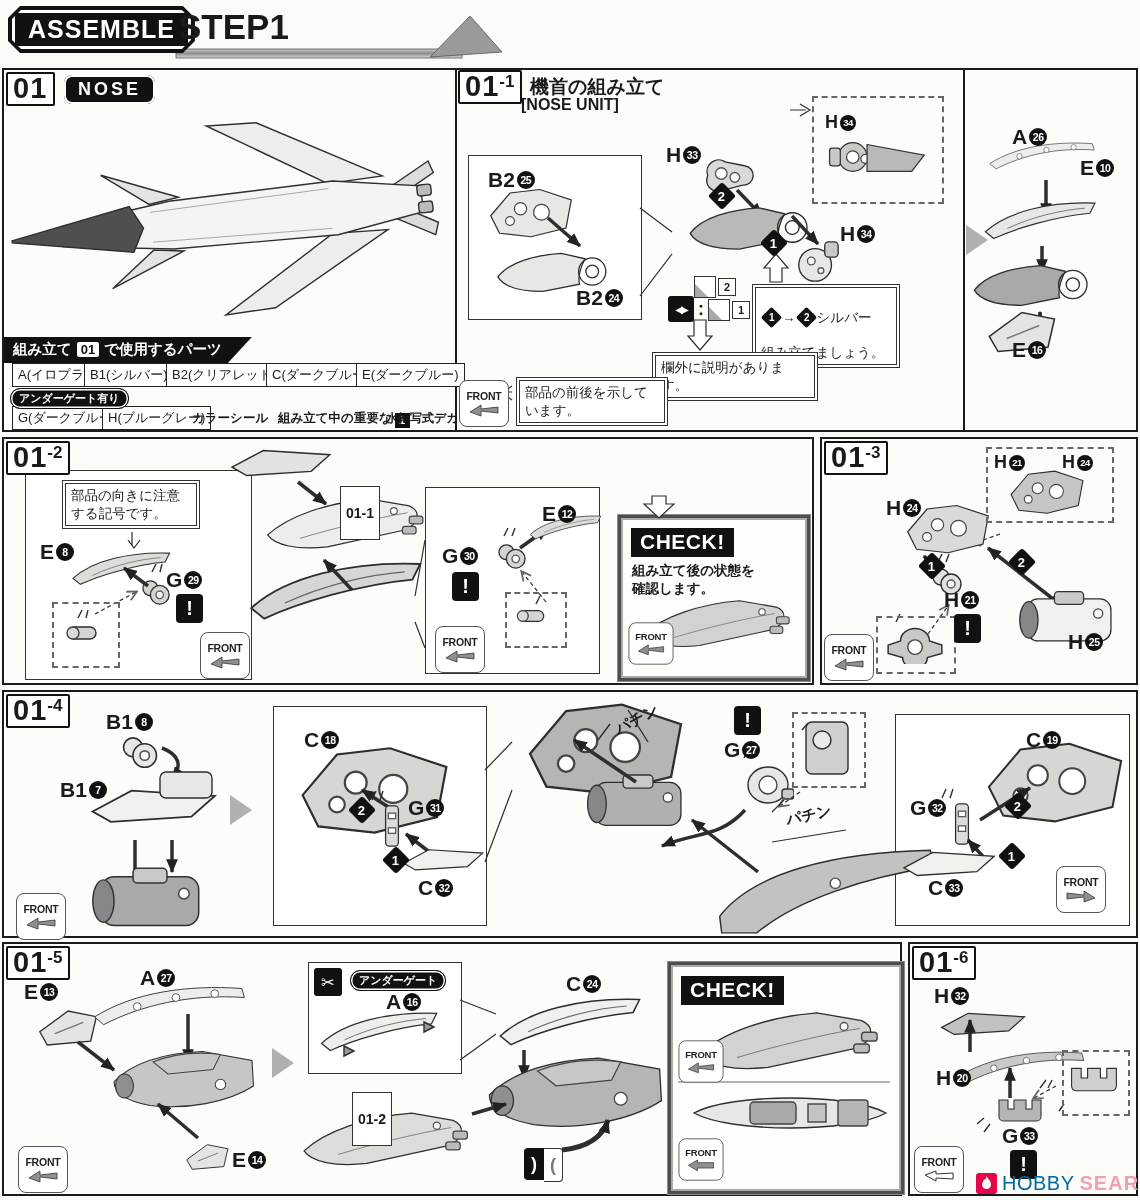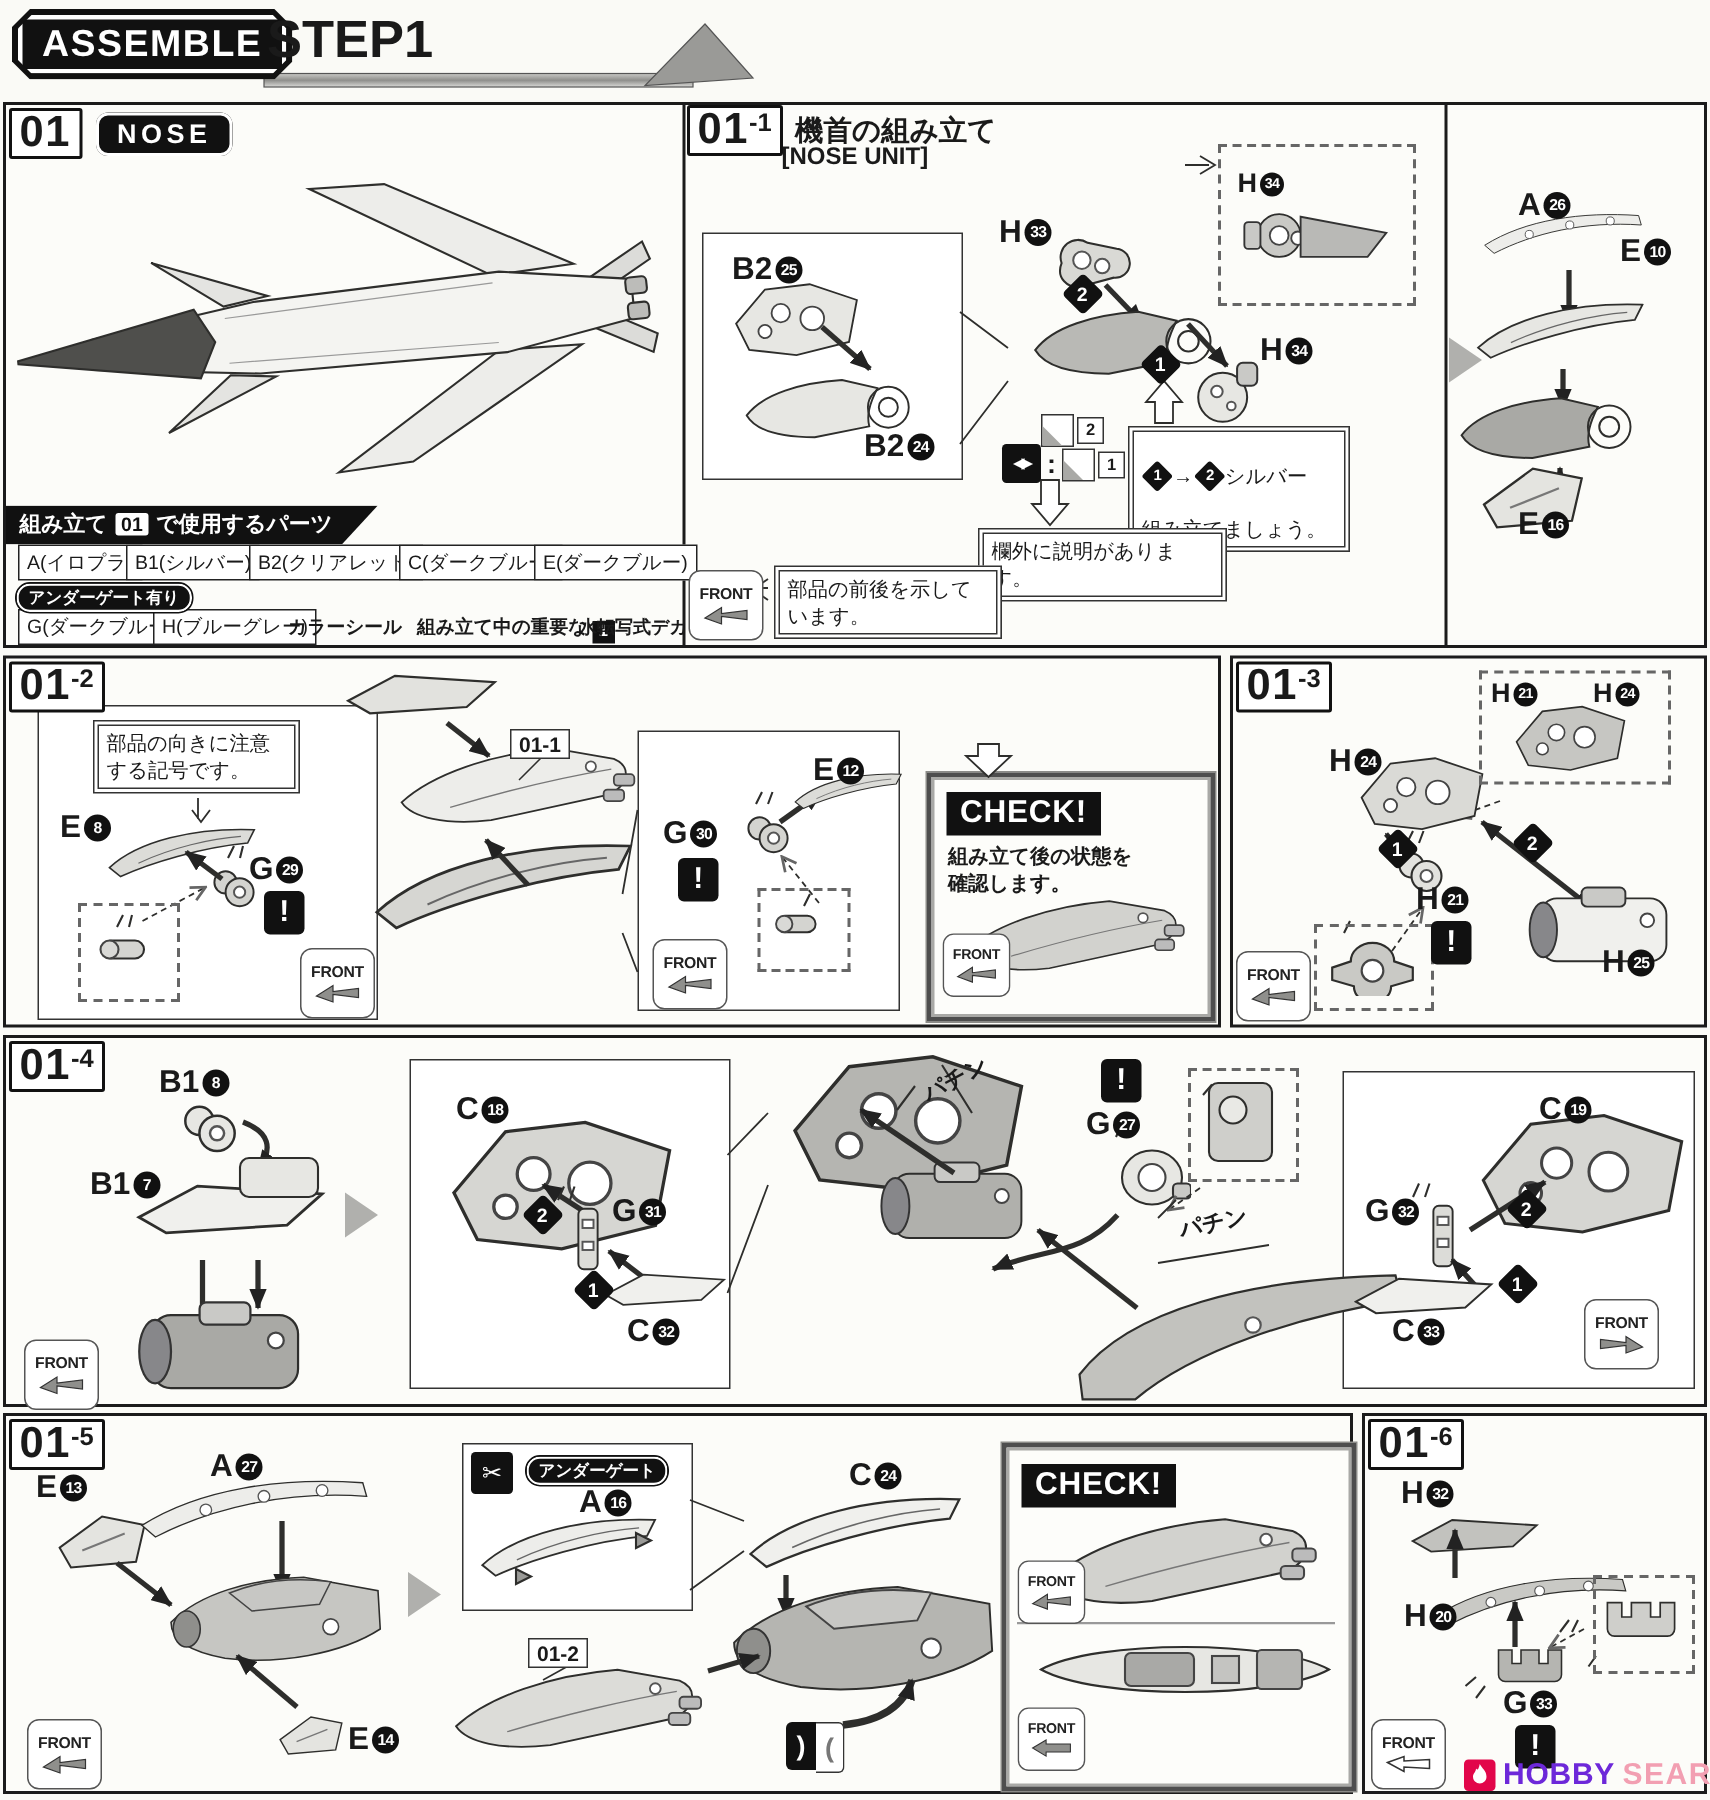--- a/index.html
+++ b/index.html
@@ -22,21 +22,21 @@
   .dia{position:absolute;width:20px;height:20px;background:#111;border-radius:3px;transform:rotate(45deg);display:flex;align-items:center;justify-content:center;z-index:6}
   .dia>span{transform:rotate(-45deg);color:#fff;font-weight:bold;font-size:13px}
   .diaI{display:inline-flex;width:15px;height:15px;background:#111;border-radius:2px;transform:rotate(45deg);align-items:center;justify-content:center;margin:0 3px}
   .diaI>span{transform:rotate(-45deg);color:#fff;font-weight:bold;font-size:10px}
   
   .alert{position:absolute;width:27px;height:29px;background:#111;border-radius:4px;color:#fff;font-weight:bold;font-size:20px;display:flex;align-items:center;justify-content:center;z-index:6}
   
   .front{position:absolute;width:48px;height:45px;border:1.5px solid #555;border-radius:8px;background:#fff;display:flex;flex-direction:column;align-items:center;justify-content:center;gap:1px;z-index:6}
   .front .ft{font-size:10.5px;font-weight:bold;color:#222;letter-spacing:-0.2px}
   .dashedbox{position:absolute;border:2px dashed #666;z-index:4}
-  .refbox{position:absolute;border:1.5px solid #333;background:#fff;font-weight:bold;font-size:14px;padding:1px 5px;z-index:6}
+  .refbox{position:absolute;border:1.5px solid #333;background:#fff;font-weight:bold;font-size:14px;padding:18px 5px;z-index:6}
   .checkframe{position:absolute;border:3px solid #4e4e4e;box-shadow:inset 0 0 0 2px #a9a9a6,0 0 0 1px #8b8b88;background:#fdfdfa;z-index:3}
   .checkbadge{position:absolute;background:#111;color:#fff;font-weight:800;font-size:21px;letter-spacing:0.5px;padding:2px 9px 3px;z-index:6}
   .pill{position:absolute;background:#111;color:#fff;border-radius:10px;font-size:11px;font-weight:bold;padding:2px 8px;box-shadow:inset 0 0 0 1.5px #fff;border:1px solid #111;z-index:6;white-space:nowrap}
   .partbox{position:absolute;border:1.5px solid #222;background:#fff;font-size:13px;padding:2px 5px;white-space:nowrap;z-index:5}
   .sealtxt{position:absolute;font-size:12.5px;font-weight:bold;white-space:nowrap;z-index:5}
   .numbox{position:absolute;width:16px;height:16px;border:1.5px solid #333;background:#fff;font-size:11px;font-weight:bold;display:flex;align-items:center;justify-content:center;z-index:6}
   .blackbox{display:inline-flex;width:15px;height:15px;background:#111;color:#fff;font-size:11px;font-weight:bold;align-items:center;justify-content:center;margin-left:3px;vertical-align:-2px}
   .banner{position:absolute;background:#111;color:#fff;font-size:14.5px;font-weight:bold;display:flex;align-items:center;gap:5px;padding:3px 30px 4px 9px;clip-path:polygon(0 0,100% 0,calc(100% - 24px) 100%,0 100%);z-index:5;white-space:nowrap}
   .banner .nb{background:#fff;color:#111;padding:0 4px;border-radius:2px;font-size:13px}
   .tri{position:absolute;width:0;height:0;border-top:15px solid transparent;border-bottom:15px solid transparent;border-left:22px solid #b0b0ad;z-index:4}
@@ -50,21 +50,21 @@
   .stick .fold{position:absolute;left:0;bottom:0;width:0;height:0;border-bottom:13px solid #a9a9a6;border-right:13px solid transparent}
   .margicon{position:absolute;width:26px;height:26px;background:#111;border-radius:3px;color:#fff;display:flex;align-items:center;justify-content:center;font-size:10px;letter-spacing:-2px;z-index:6}
   .nipicon{position:absolute;width:28px;height:28px;background:#111;border-radius:3px;color:#fff;display:flex;align-items:center;justify-content:center;font-size:16px;z-index:6}
   .colon{position:absolute;font-size:18px;font-weight:bold;z-index:6}
   .snaptxt{position:absolute;font-size:15px;font-weight:bold;z-index:6;white-space:nowrap}
   .snapicon{position:absolute;display:flex;z-index:6}
   .snapicon .l{width:20px;height:32px;background:#111;border-radius:4px 0 0 4px;color:#fff;font-size:18px;font-weight:bold;display:flex;align-items:center;justify-content:center}
   .snapicon .r{width:18px;height:32px;background:#fff;border:1.5px solid #333;border-left:none;border-radius:0 4px 4px 0;color:#777;font-size:18px;font-weight:bold;display:flex;align-items:center;justify-content:center}
   .wm{position:absolute;display:flex;align-items:center;gap:5px;z-index:7}
   .wm .box{width:21px;height:21px;background:#e2064a;border-radius:3px;display:flex;align-items:center;justify-content:center}
-  .wm .hob{font-size:20px;font-weight:700;color:#6d28d9;letter-spacing:0.5px}
+  .wm .hob{font-size:20px;font-weight:400;color:#0369a1;letter-spacing:0.5px}
   .wm .sea{font-size:20px;font-weight:600;color:#f29fb2;letter-spacing:1px}
   .chkbody{position:absolute;font-size:13.5px;font-weight:bold;line-height:1.3;white-space:pre-line;z-index:6}
 </style>
 </head>
 <body>
 
 <div class="sheet">
 
   <svg width="0" height="0" style="position:absolute" aria-hidden="true">
     <defs>

